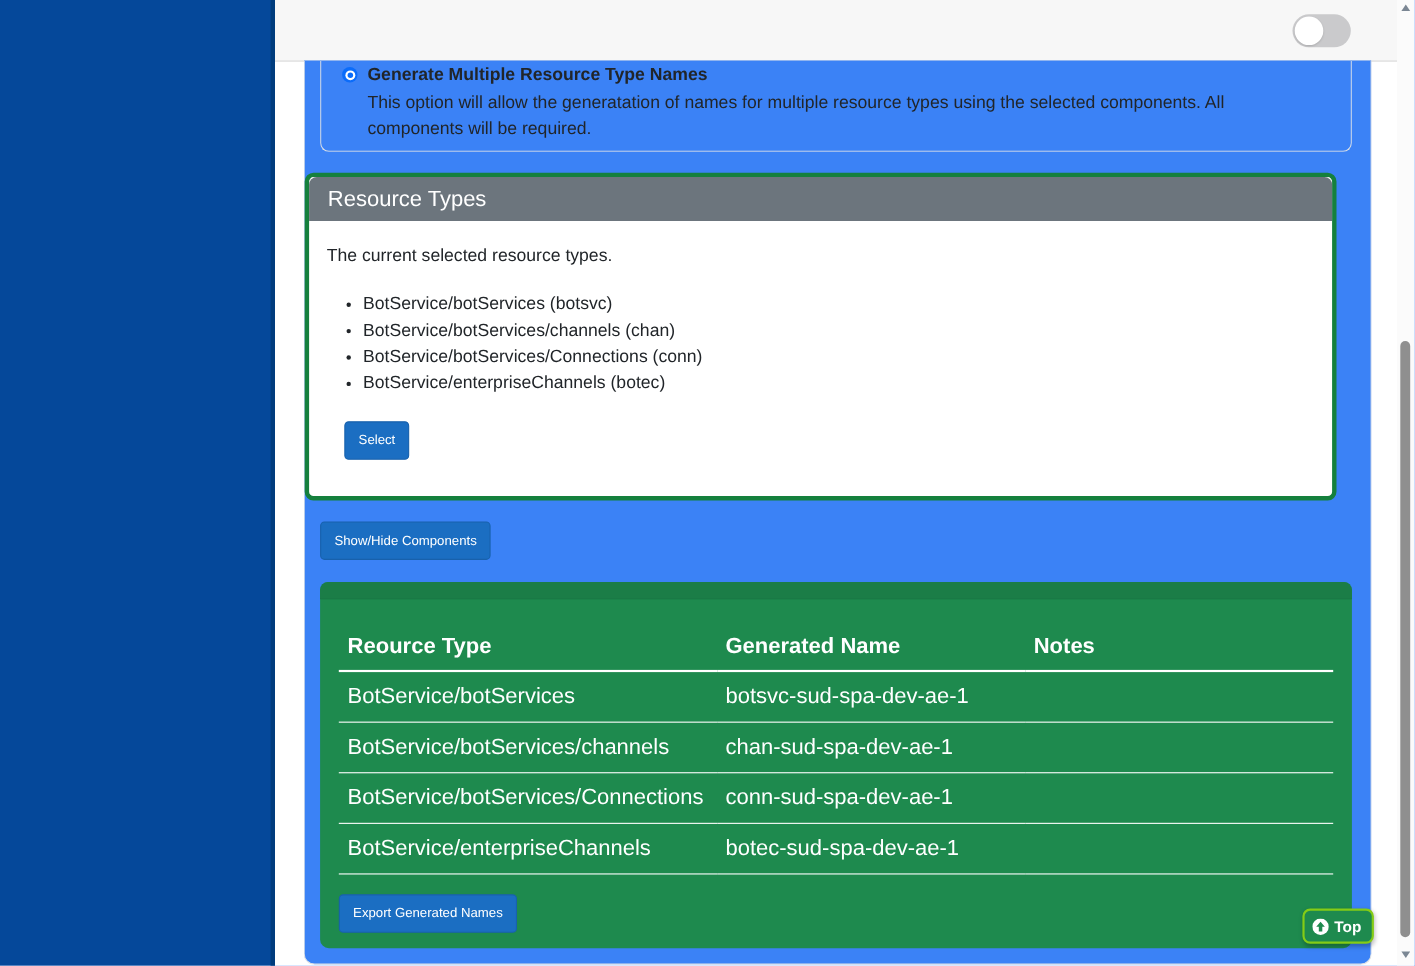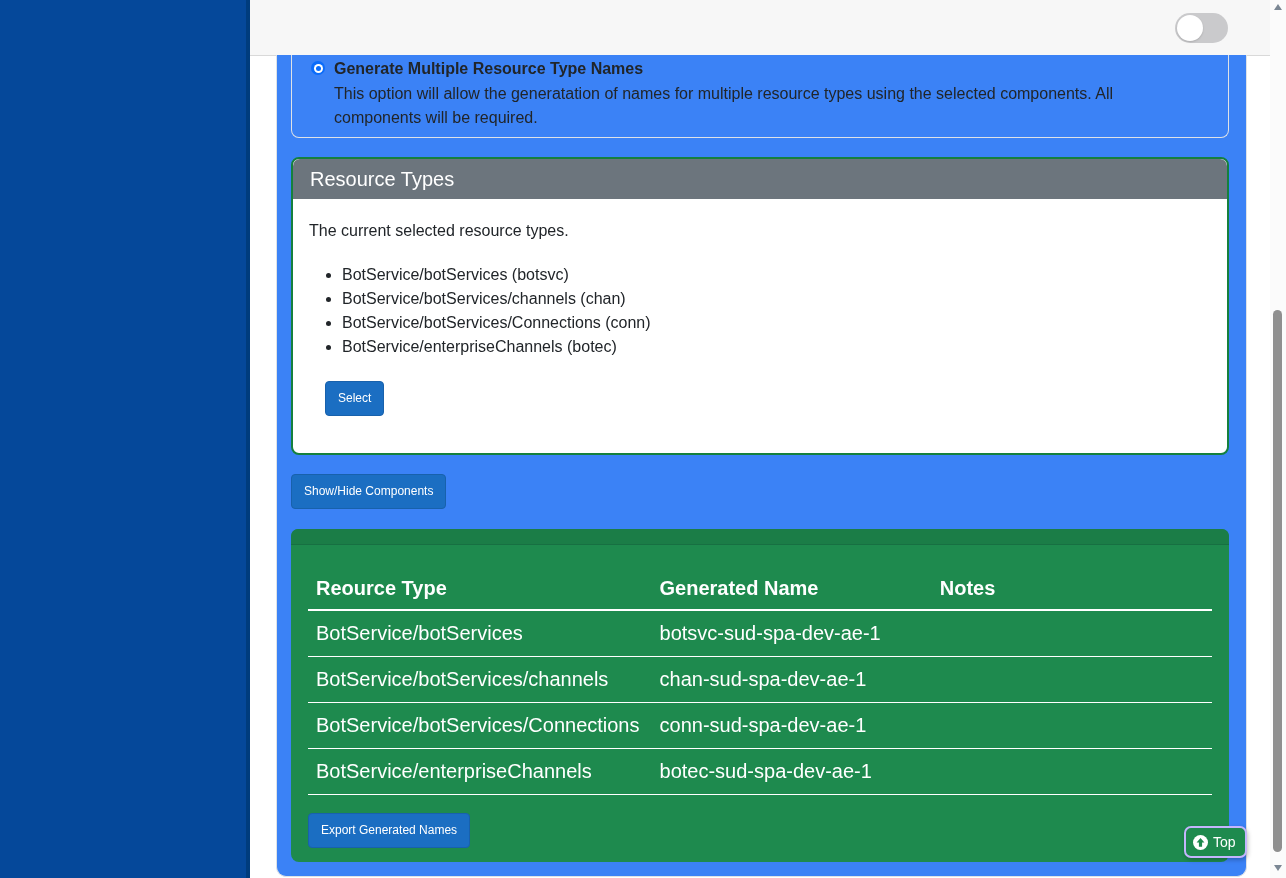--- a/index.html
+++ b/index.html
@@ -71,22 +71,22 @@
   }
   .radio { position: relative; }
   .radio::after { left: 4.5px; top: 4.5px; }
   .option-label { font-weight: bold; line-height: 21px; }
   .option-desc {
     margin: 3px 30px 0 42px; line-height: 24px;
   }
 
   
   .rt-card {
-    position: absolute; left: 14px; top: 102px; width: 938px; height: 298px;
-    border: 2px solid #15803d; border-radius: 8px;
+    position: absolute; left: 0; top: 102px; width: 938px; height: 298px;
+    border: 4px solid #15803d; border-radius: 8px;
     background: #ffffff;
   }
   .rt-header {
     height: 40px; background: #6c757d; color: #ffffff;
     font-size: 20px; line-height: 40px; padding-left: 17px;
     border-radius: 7px 7px 0 0;
   }
   .rt-body { padding: 16px 18px 0 16px; }
   .rt-intro { margin-top: 7px; }
   .rt-list { margin: 23px 0 0 0; padding-left: 33px; list-style: disc; }
@@ -130,23 +130,24 @@
   .col-type  { width: 38%; }
   .col-name  { width: 31%; }
   .col-notes { width: 31%; }
   .export-btn { margin-top: 18px; }
 
   
   .top-btn {
     position: absolute; left: 1184px; top: 826px; height: 32px;
     display: inline-flex; align-items: center; gap: 5px;
     background: #1e8a4e; color: #ffffff;
-    border: 2px solid #c4b5fd; border-radius: 7px;
+    border: 2px solid #84cc16; border-radius: 7px;
     padding: 0 9px 0 7px; font-size: 14px; cursor: pointer;
     box-shadow: 1px 2px 4px rgba(0,0,0,0.25);
+    font-weight: bold;
   }
   .top-icon { width: 15px; height: 15px; display: block; }
 
   
   .scrollbar {
     position: absolute; right: 0; top: 0; width: 16px; height: 878px;
     background: #fbfbfb;
   }
   .scroll-up {
     position: absolute; left: 4px; top: 4px;

